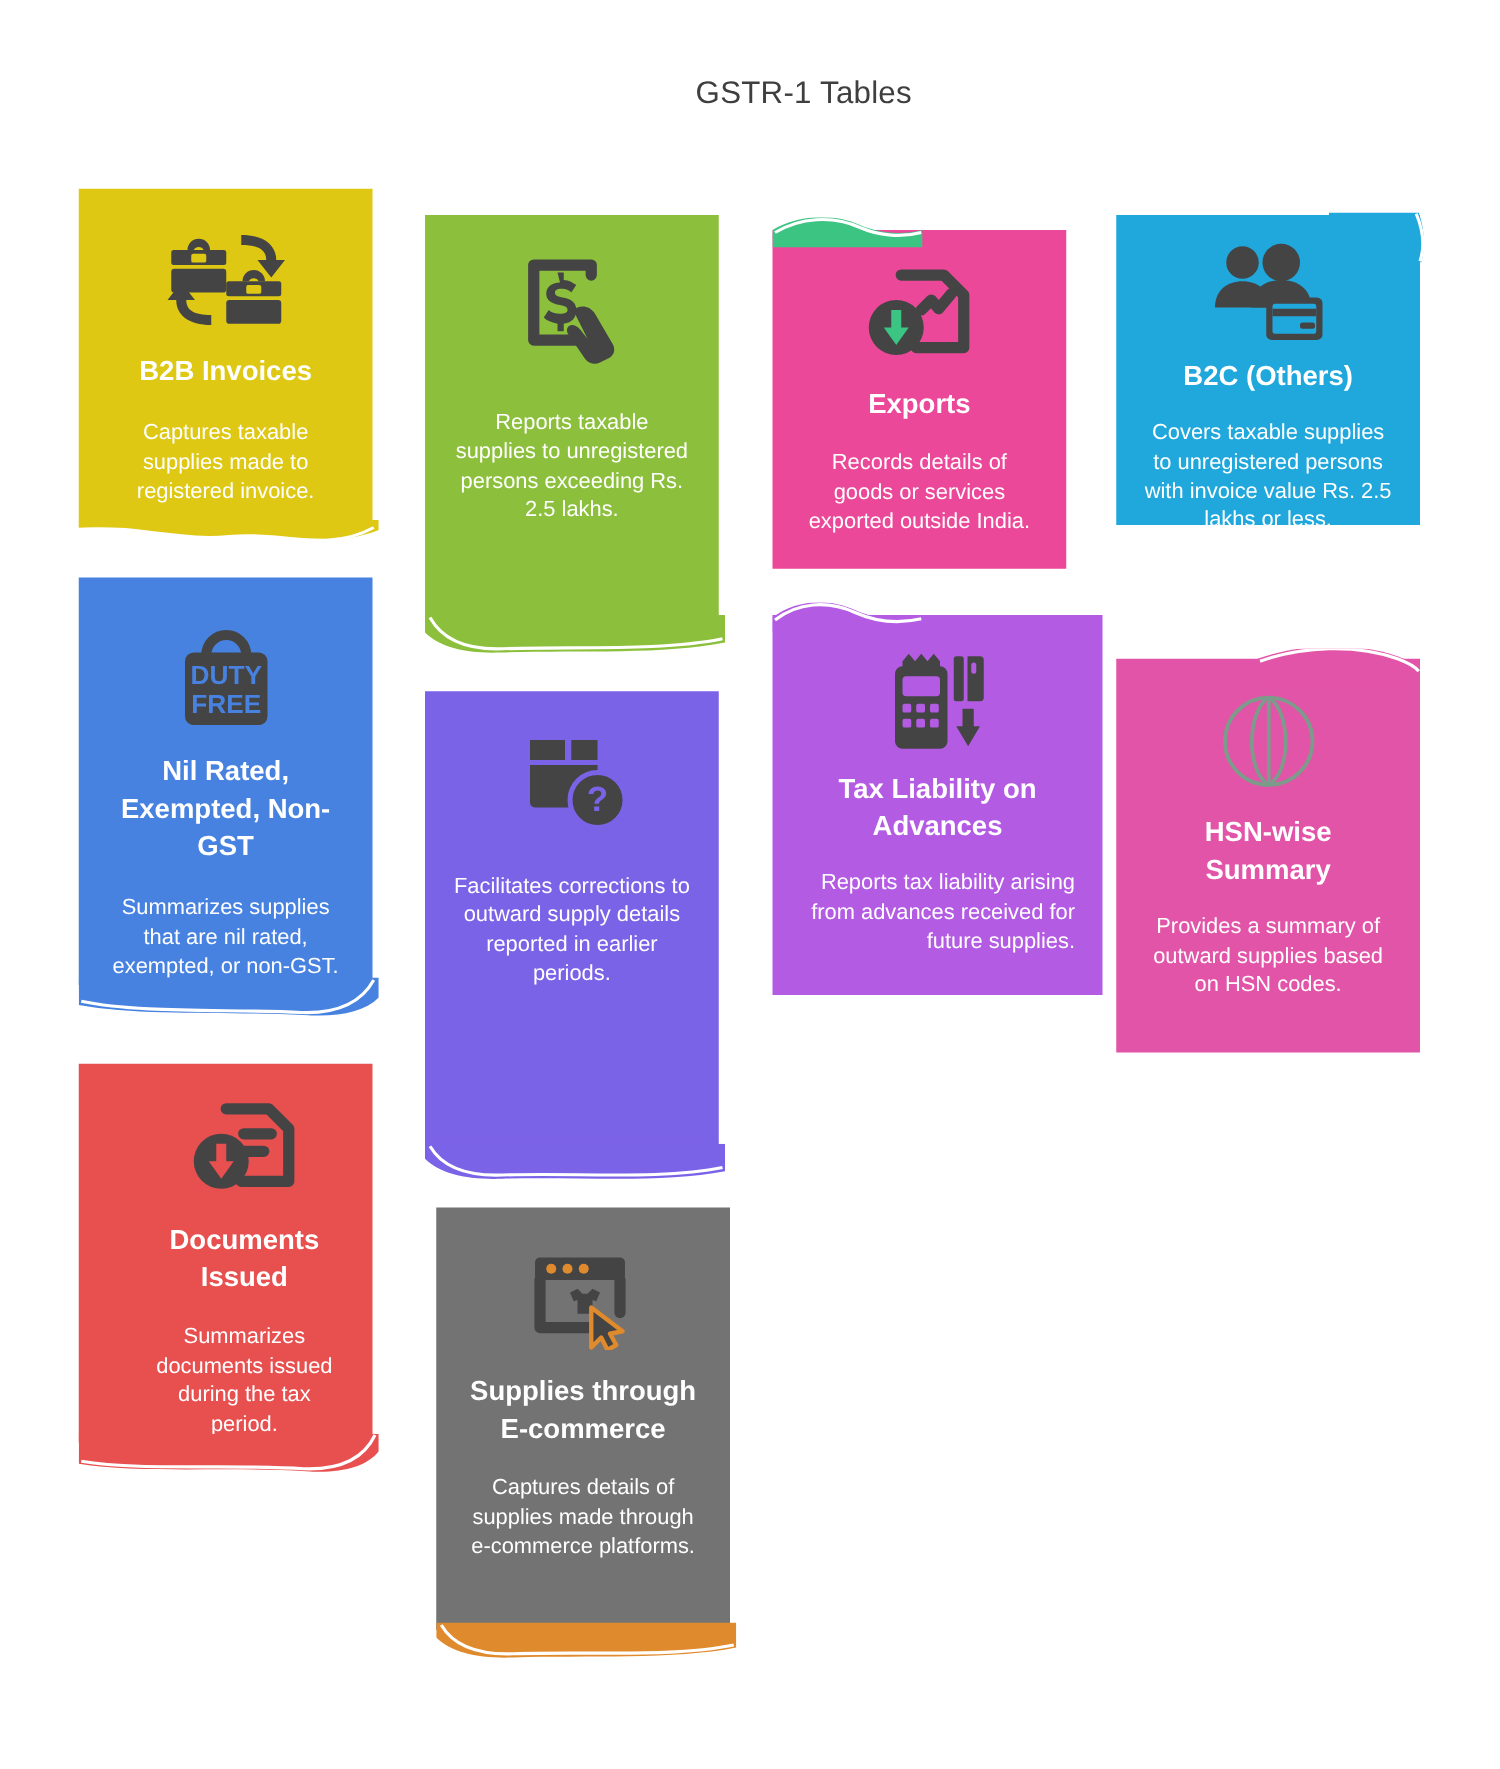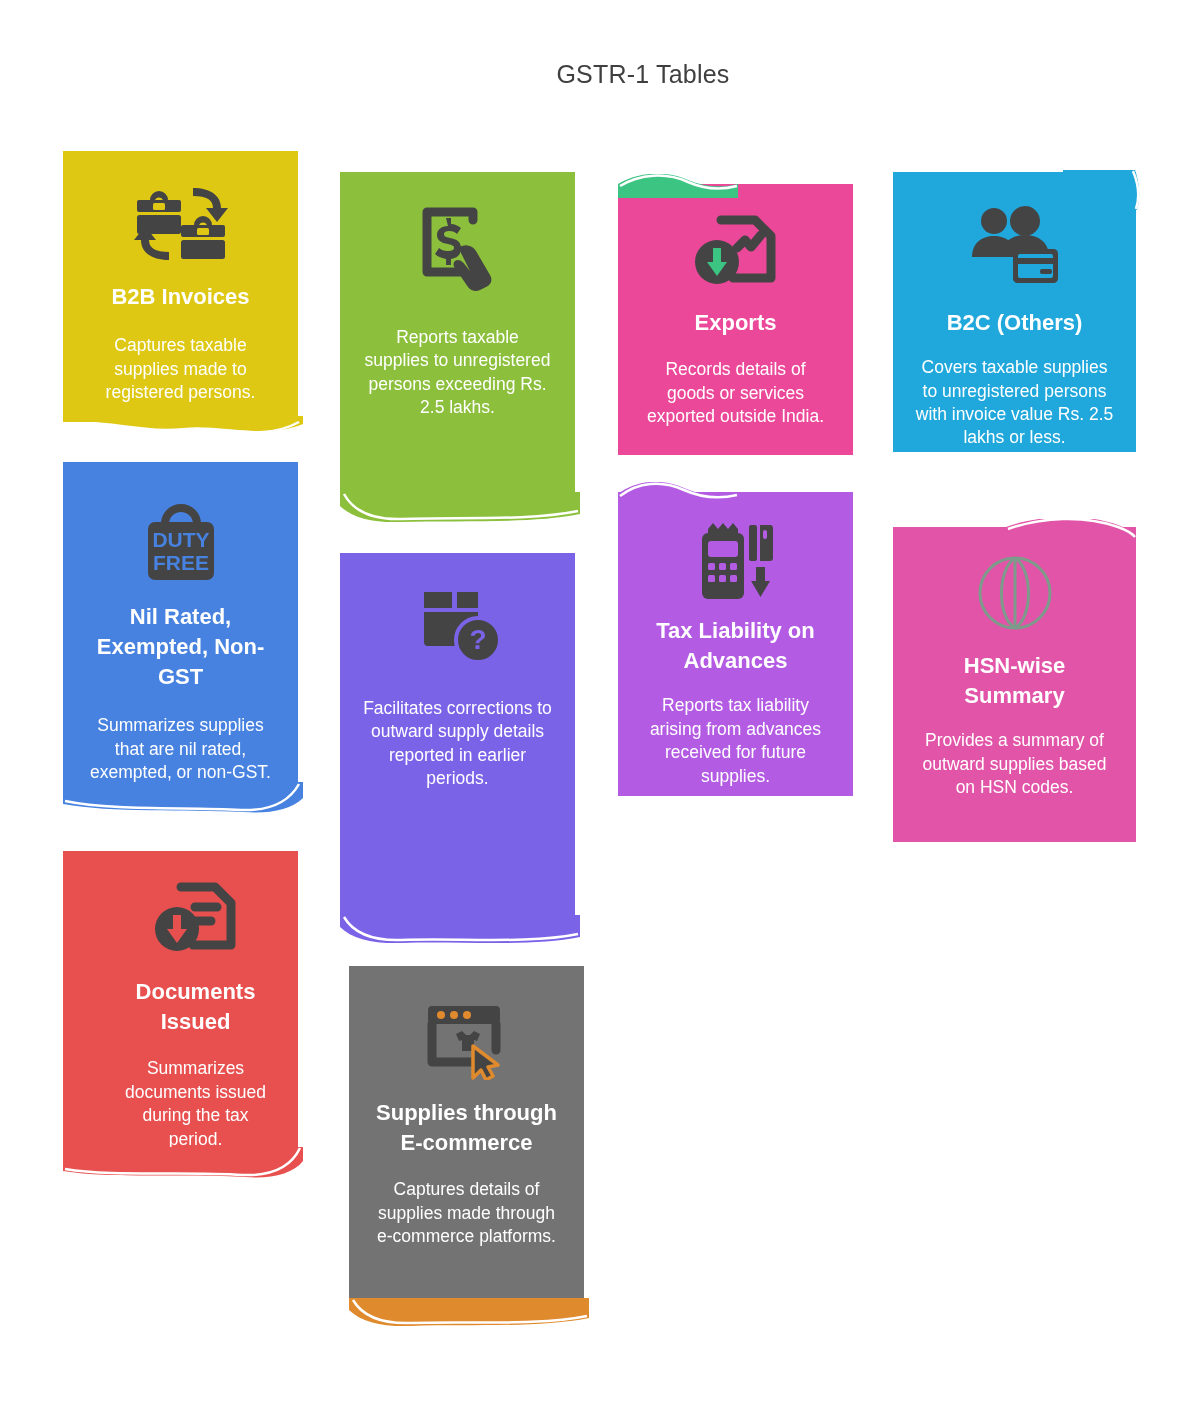--- a/index.html
+++ b/index.html
@@ -111,21 +111,21 @@
             <rect x="48" y="41" width="44" height="12" rx="2"></rect>
             <rect x="48" y="56" width="44" height="19" rx="2.5"></rect>
             <rect x="64" y="44" width="12" height="7" rx="1.5" fill="#DEC814"></rect>
             <path d="M61 41 a9 9 0 0 1 18 0 h-5 a4.5 4.5 0 0 0 -8 0 z"></path>
             <path d="M60 4 C78 4 88 12 88 24 l7 0 l-11 14 l-11 -14 l7 0 C80 16 74 12 60 12 Z"></path>
             <path d="M36 76 C18 76 8 68 8 56 l-7 0 l11 -14 l11 14 l-7 0 C16 64 22 68 36 68 Z"></path>
           </g>
         </svg>
       </div>
       <div class="card-title" style="margin-top:4px;">B2B Invoices</div>
-      <div class="card-desc" style="margin-top:22px;">Captures taxable supplies made to registered persons.</div>
+      <div class="card-desc" style="margin-top:22px;">Captures taxable supplies made to registered invoice.</div>
     </div>
   </div>
 
   <div class="card" style="left:340px; top:172px; width:235px; height:326px; background:#8CC03C;">
     <svg class="tear" width="240" height="32" viewBox="0 0 240 32" style="left:0px; top:320px;">
       <path d="M0 0 L240 0 L240 22 C190 32 120 28 60 30 C34 31 12 26 0 14 Z" fill="#8CC03C"></path>
       <path d="M4 2 C14 20 34 28 62 27 C120 25 190 29 238 19" fill="none" stroke="#ffffff" stroke-width="2.5"></path>
     </svg>
     <div class="card-inner">
       <div class="card-icon" style="height:110px; padding-top:22px;">
@@ -160,21 +160,21 @@
             <rect x="20" y="34" width="8" height="19"></rect>
             <path d="M14 48 L34 48 L24 62 Z"></path>
           </g>
         </svg>
       </div>
       <div class="card-title" style="margin-top:4px;">Exports</div>
       <div class="card-desc" style="margin-top:20px;">Records details of goods or services exported outside India.</div>
     </div>
   </div>
 
-  <div class="card" style="left:893px; top:172px; width:243px; height:280px; background:#20A8DC;">
+  <div class="card" style="left:893px; top:172px; width:243px; height:248px; background:#20A8DC;">
     <svg class="tear" width="80" height="40" viewBox="0 0 80 40" style="left:170px; top:-2px;">
       <path d="M0 0 L72 0 C76 12 78 26 74 40 L0 40 Z" fill="#20A8DC"></path>
       <path d="M70 1 C75 13 77 27 73 39" fill="none" stroke="#ffffff" stroke-width="2.5"></path>
     </svg>
     <div class="card-inner">
       <div class="card-icon" style="height:104px; padding-top:22px;">
         <svg width="90" height="82" viewBox="0 0 90 82">
           <g fill="#444444">
             <circle cx="24" cy="16" r="13"></circle>
             <path d="M2 52 C2 38 12 31 24 31 C36 31 46 38 46 52 Z"></path>
@@ -228,21 +228,21 @@
           </g>
           <circle cx="62" cy="54" r="22" fill="#444444"></circle>
           <circle cx="62" cy="54" r="22" fill="none" stroke="#7B63E8" stroke-width="4"></circle>
           <text x="62" y="63" text-anchor="middle" font-family="'Liberation Sans', sans-serif" font-size="28" font-weight="bold" fill="#7B63E8">?</text>
         </svg>
       </div>
       <div class="card-desc" style="margin-top:22px;">Facilitates corrections to outward supply details reported in earlier periods.</div>
     </div>
   </div>
 
-  <div class="card" style="left:618px; top:492px; width:235px; height:304px; background:#B45BE4;">
+  <div class="card" style="left:618px; top:492px; width:264px; height:304px; background:#B45BE4;">
     <svg class="tear" width="120" height="24" viewBox="0 0 120 24" style="left:0px; top:-10px;">
       <path d="M0 12 C18 -2 44 -4 66 6 C84 14 102 15 120 11 L120 24 L0 24 Z" fill="#B45BE4"></path>
       <path d="M2 14 C20 0 44 -2 66 8 C84 16 102 17 119 13" fill="none" stroke="#ffffff" stroke-width="2.5"></path>
     </svg>
     <div class="card-inner">
       <div class="card-icon" style="height:100px; padding-top:18px;">
         <svg width="84" height="86" viewBox="0 0 84 86">
           <g fill="#444444">
             <path d="M14 12 l5 -6 l5 6 l5 -6 l5 6 l5 -6 l5 6 l0 6 l-30 0 z"></path>
             <rect x="8" y="16" width="42" height="66" rx="6"></rect>
@@ -255,21 +255,21 @@
             <rect x="36" y="58" width="7" height="7" rx="1.5" fill="#B45BE4"></rect>
             <rect x="55" y="8" width="8" height="36" rx="2"></rect>
             <path d="M66 8 l10 0 a3 3 0 0 1 3 3 l0 30 a3 3 0 0 1 -3 3 l-10 0 z"></path>
             <rect x="69" y="13" width="4" height="9" rx="2" fill="#B45BE4"></rect>
             <rect x="62" y="50" width="9" height="18"></rect>
             <path d="M57 64 L76 64 L66.5 80 Z"></path>
           </g>
         </svg>
       </div>
       <div class="card-title" style="margin-top:6px;">Tax Liability on Advances</div>
-      <div class="card-desc" style="margin-top:18px;">Reports tax liability arising from advances received for future supplies.</div>
+      <div class="card-desc" style="margin-top:18px;text-align:right;">Reports tax liability arising from advances received for future supplies.</div>
     </div>
   </div>
 
   <div class="card" style="left:893px; top:527px; width:243px; height:315px; background:#E254A8;">
     <svg class="tear" width="130" height="26" viewBox="0 0 130 26" style="left:113px; top:-8px;">
       <path d="M0 8 C34 -4 78 -6 112 6 C120 9 126 12 130 16 L130 26 L0 26 Z" fill="#E254A8"></path>
       <path d="M2 10 C36 -2 78 -4 112 8 C120 11 126 14 129 18" fill="none" stroke="#ffffff" stroke-width="2.5"></path>
     </svg>
     <div class="card-inner">
       <div class="card-icon" style="height:96px; padding-top:18px;">

